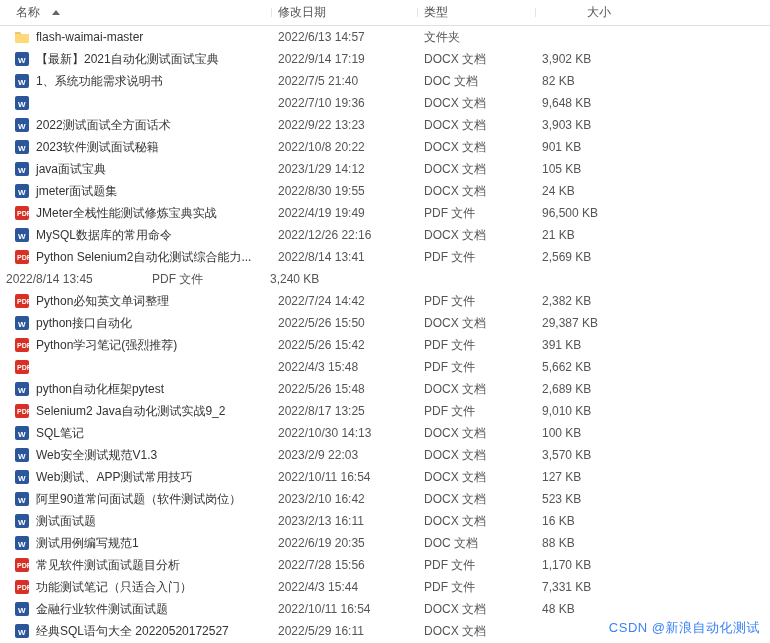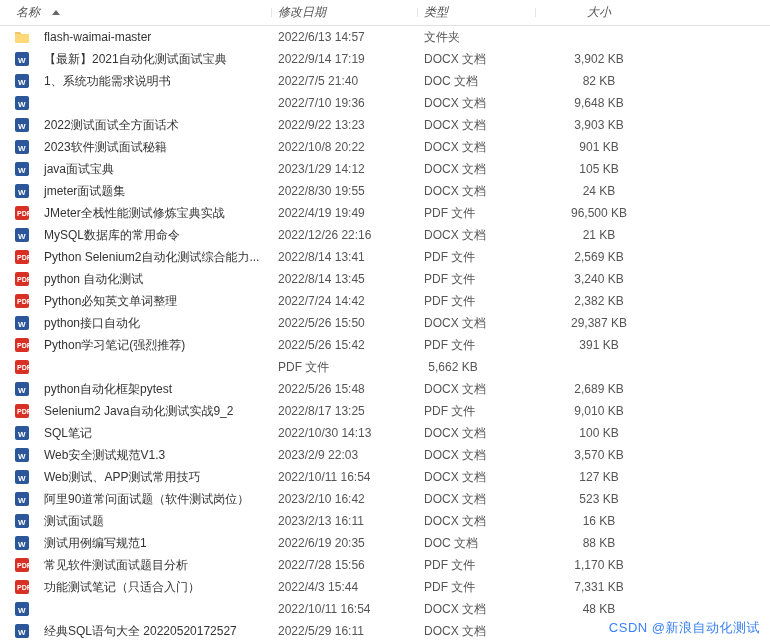--- a/index.html
+++ b/index.html
@@ -15,34 +15,33 @@
 }
 .file-list { width: 100%; }
 .header-row {
   display: flex;
   align-items: center;
   height: 26px;
   border-bottom: 1px solid #e0e0e0;
   color: #555;
   font-size: 12px;
   user-select: none;
-  font-style: italic;
 }
 .header-row .col { padding: 0 6px; position: relative; }
 .header-row .col:not(:last-child)::after {
   content: "";
   position: absolute;
   right: 0; top: 4px; bottom: 4px;
   width: 1px;
   background: #e4e4e4;
 }
 .col-name { width: 272px; padding-left: 16px !important; display:flex; align-items:center; gap:6px;}
 .col-date { width: 146px; }
 .col-type { width: 118px; color:#444;}
-.col-size { width: 160px; text-align: center; padding-right: 40px !important; }
+.col-size { width: 160px; text-align: left; padding-right: 40px !important; }
 .sort-arrow {
   display:inline-block;
   width:0;height:0;
   border-left:4px solid transparent;
   border-right:4px solid transparent;
   border-bottom:5px solid #666;
   margin-left:6px;
 }
 .row {
   display: flex;
@@ -51,21 +50,21 @@
   font-size: 12px;
   color: #333;
   cursor: default;
 }
 .row .cell { padding: 0 6px; white-space: nowrap; overflow: hidden; text-overflow: ellipsis; }
 .row .cell.col-date, .row .cell.col-type { color:#555; }
 .row .cell.col-size { color:#555; }
 .name-cell {
   display: flex;
   align-items: center;
-  gap: 14px;
+  gap: 6px;
   width: 272px;
   padding-left: 14px !important;
 }
 .icon {
   width: 16px; height: 16px;
   flex-shrink: 0;
   display:inline-flex;
   align-items:center;
   justify-content:center;
 }
@@ -255,29 +254,20 @@
               <text x="3" y="11">PDF</text>
             </svg>
           </span>
           <span>Python Selenium2自动化测试综合能力...</span>
         </div>
         <div class="cell col-date">2022/8/14 13:41</div>
         <div class="cell col-type">PDF 文件</div>
         <div class="cell col-size">2,569 KB</div>
       </div>
       <div class="row">
-        <div class="cell name-cell">
-          <span class="icon icon-pdf">
-            <svg viewBox="0 0 16 16" width="16" height="16">
-              <rect x="1" y="1" width="14" height="14" rx="2"></rect>
-              <text x="3" y="11">PDF</text>
-            </svg>
-          </span>
-          <span>python 自动化测试</span>
-        </div>
         <div class="cell col-date">2022/8/14 13:45</div>
         <div class="cell col-type">PDF 文件</div>
         <div class="cell col-size">3,240 KB</div>
       </div>
       <div class="row">
         <div class="cell name-cell">
           <span class="icon icon-pdf">
             <svg viewBox="0 0 16 16" width="16" height="16">
               <rect x="1" y="1" width="14" height="14" rx="2"></rect>
               <text x="3" y="11">PDF</text>
@@ -319,20 +309,21 @@
       </div>
       <div class="row">
         <div class="cell name-cell">
           <span class="icon icon-pdf">
             <svg viewBox="0 0 16 16" width="16" height="16">
               <rect x="1" y="1" width="14" height="14" rx="2"></rect>
               <text x="3" y="11">PDF</text>
             </svg>
           </span>
         </div>
+        <div class="cell col-date">2022/4/3 15:48</div>
         <div class="cell col-type">PDF 文件</div>
         <div class="cell col-size">5,662 KB</div>
       </div>
       <div class="row">
         <div class="cell name-cell">
           <span class="icon icon-docx">
             <svg viewBox="0 0 16 16" width="16" height="16">
               <rect x="1" y="1" width="14" height="14" rx="2"></rect>
               <text x="4" y="12">W</text>
             </svg>
@@ -470,20 +461,21 @@
         <div class="cell col-size">7,331 KB</div>
       </div>
       <div class="row">
         <div class="cell name-cell">
           <span class="icon icon-docx">
             <svg viewBox="0 0 16 16" width="16" height="16">
               <rect x="1" y="1" width="14" height="14" rx="2"></rect>
               <text x="4" y="12">W</text>
             </svg>
           </span>
+          <span>金融行业软件测试面试题</span>
         </div>
         <div class="cell col-date">2022/10/11 16:54</div>
         <div class="cell col-type">DOCX 文档</div>
         <div class="cell col-size">48 KB</div>
       </div>
       <div class="row">
         <div class="cell name-cell">
           <span class="icon icon-docx">
             <svg viewBox="0 0 16 16" width="16" height="16">
               <rect x="1" y="1" width="14" height="14" rx="2"></rect>

